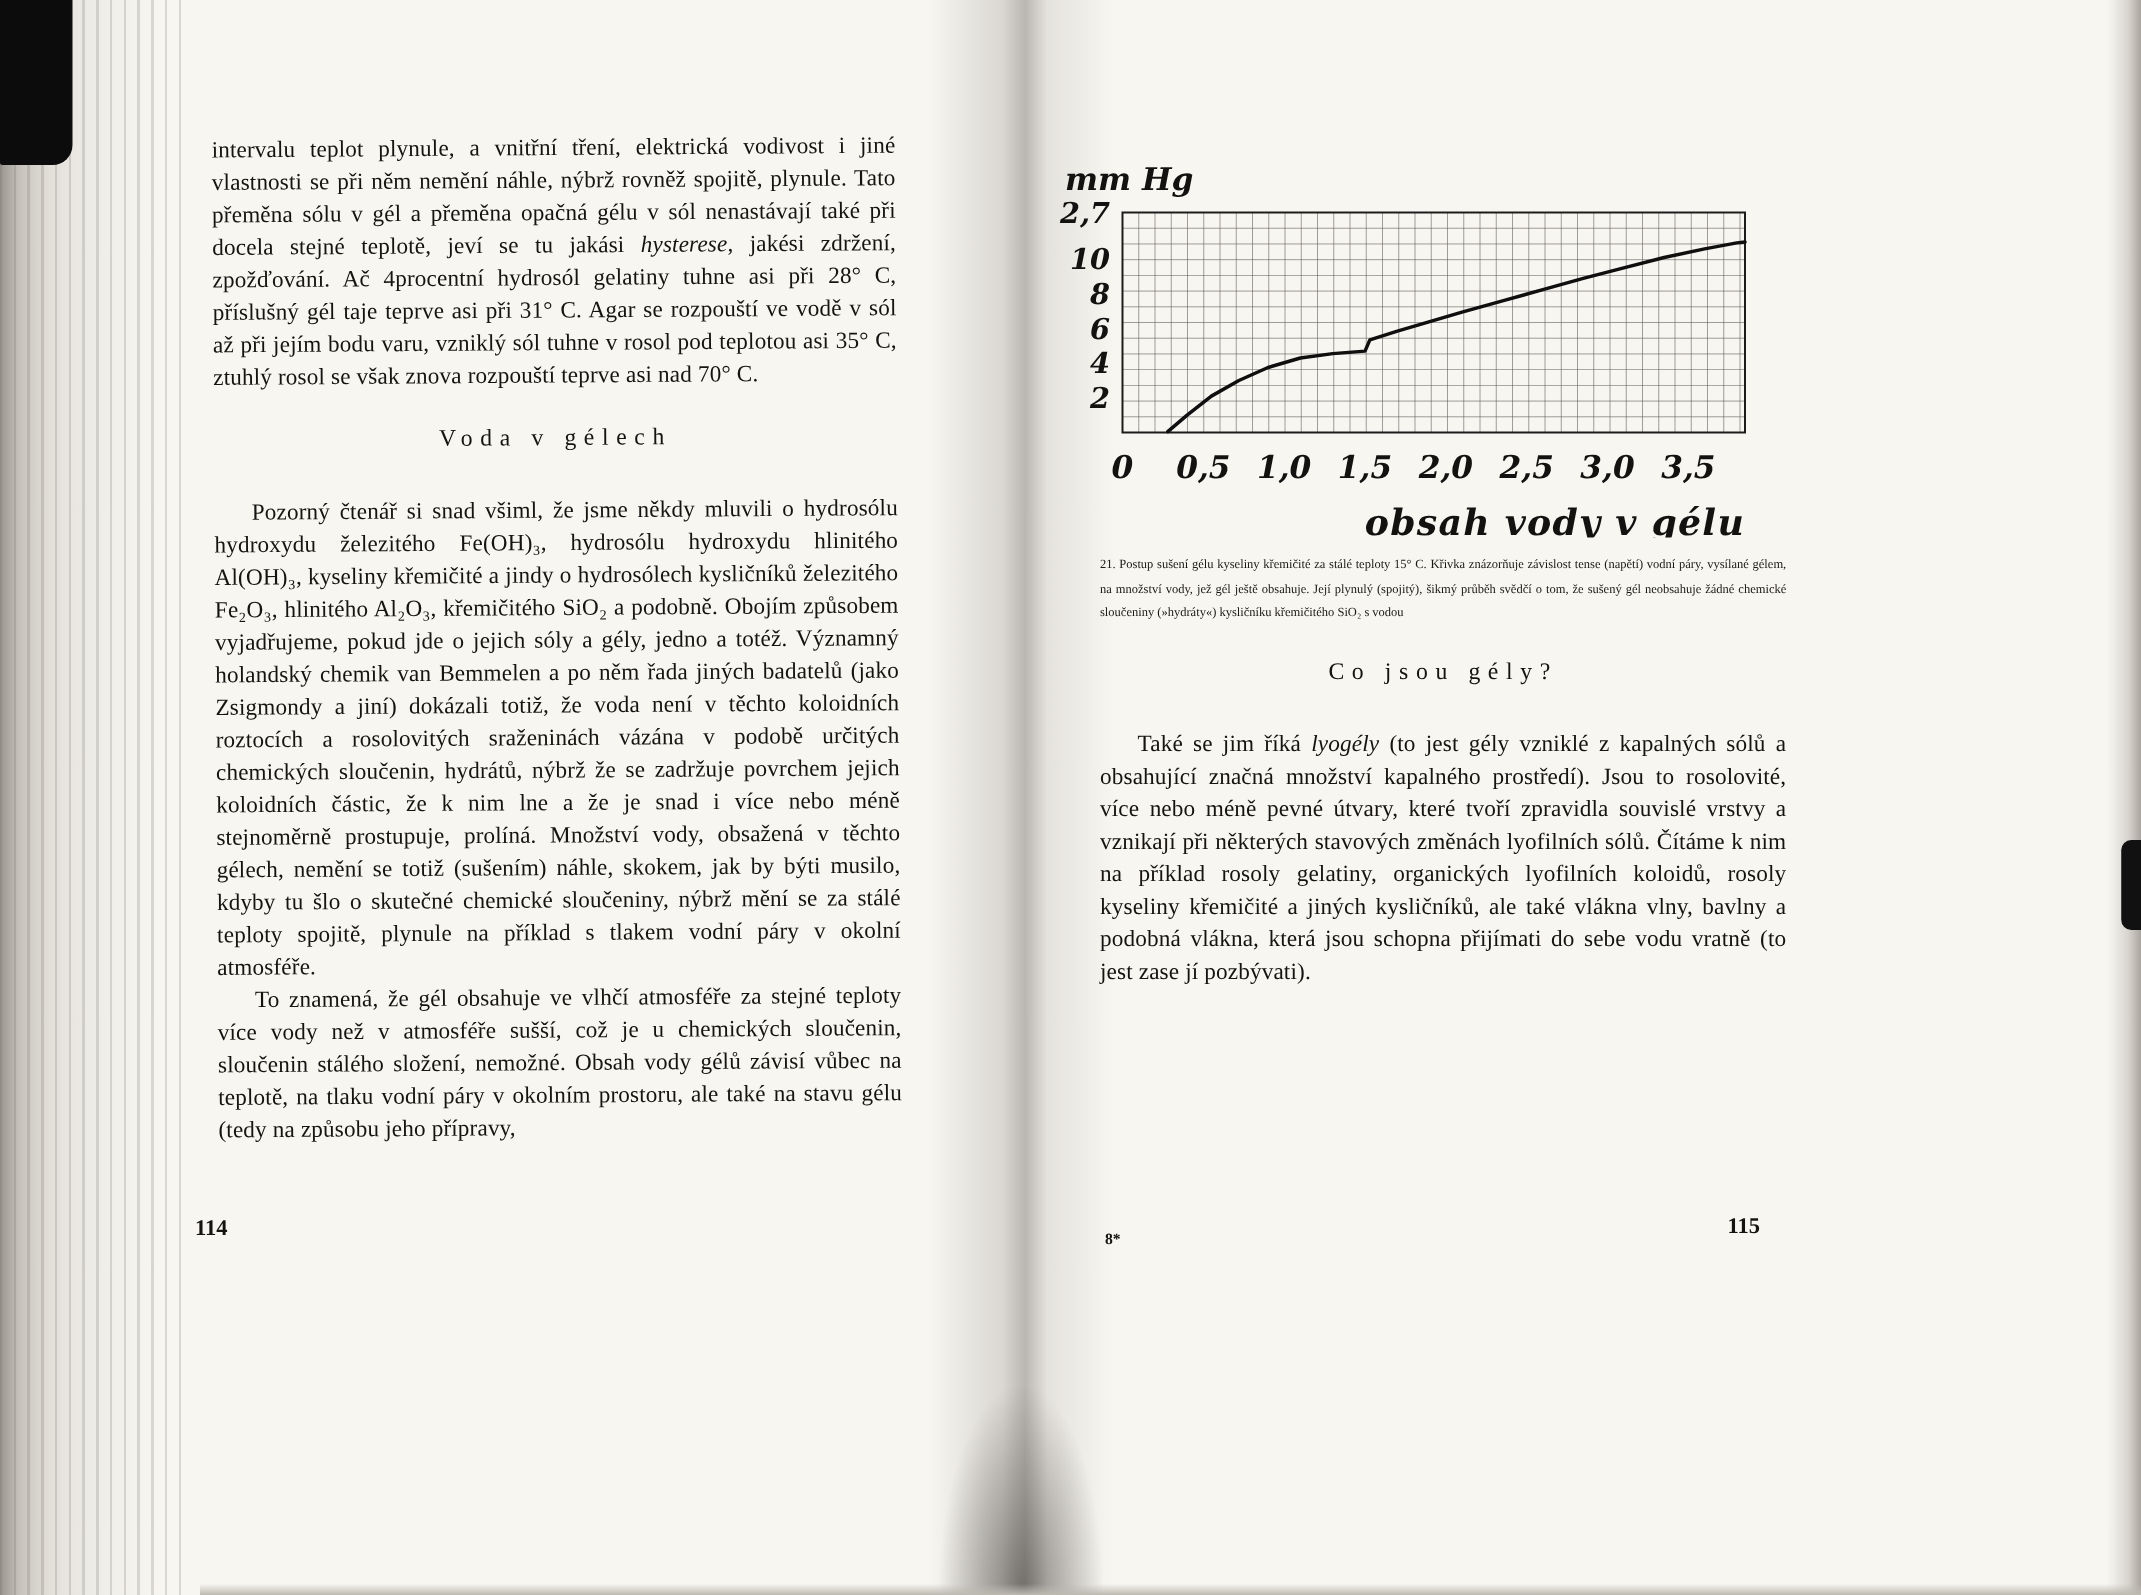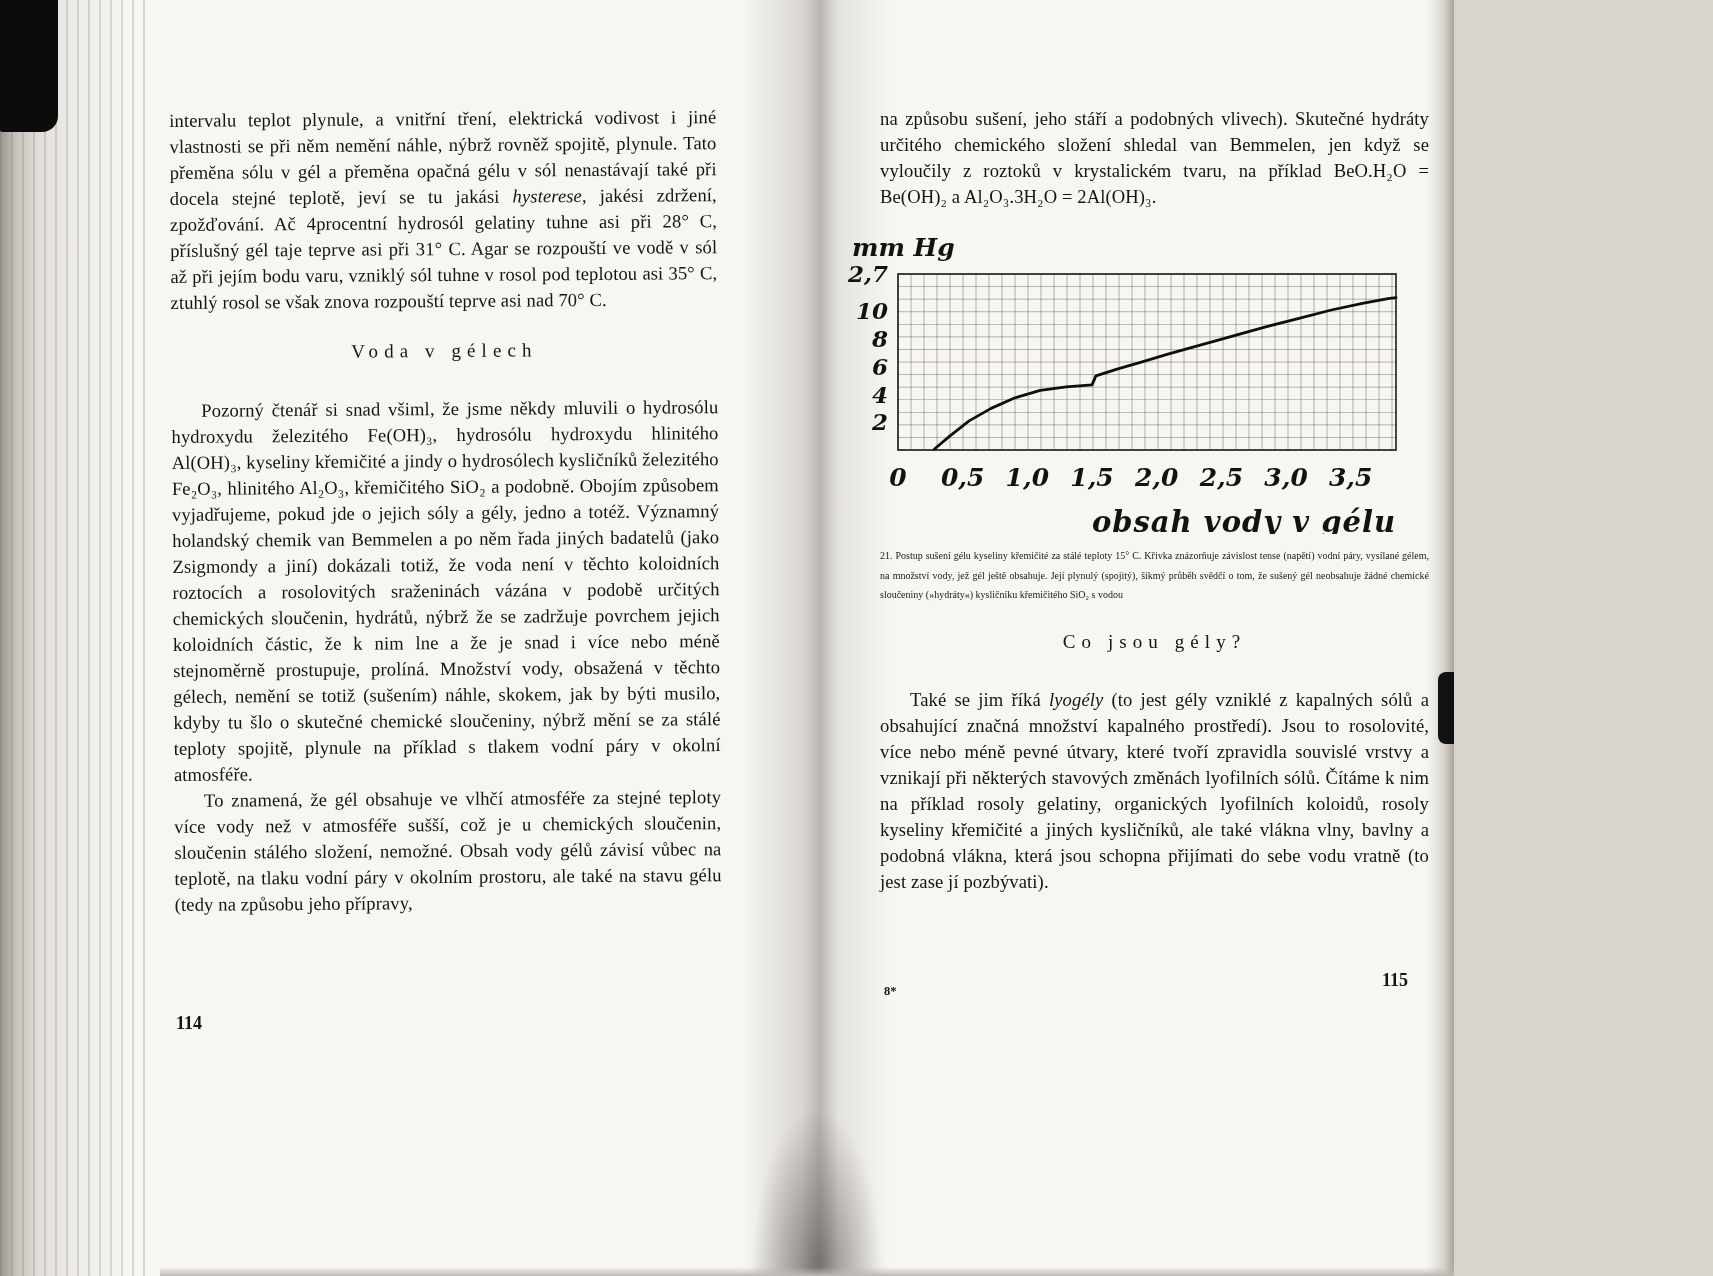--- a/index.html
+++ b/index.html
@@ -1,16 +1,16 @@
 <!DOCTYPE html>
 <html><head>
 <meta charset="utf-8">
 <style>
   html,body{margin:0;padding:0;background:#d8d5cf;}
-  .scan{position:relative;width:1454px;height:1276px;background:#f8f6f1;overflow:hidden;
+  .scan{position:relative;width:1713px;height:1276px;background:#f8f6f1;overflow:hidden;
         font-family:"Liberation Serif",serif;color:#161411;}
 
   
   .edge-left{position:absolute;left:0;top:0;width:150px;height:1276px;
     background:
       repeating-linear-gradient(90deg, rgba(110,105,98,.22) 0 2px, rgba(0,0,0,0) 2px 11px),
       linear-gradient(90deg,#9a968f 0,#c7c3bc 16px,#e3e0da 40px,#efede8 78px,#f8f6f1 130px);}
   .corner-black{position:absolute;left:0;top:0;width:58px;height:132px;background:#0c0c0c;border-radius:0 0 16px 2px;}
   .gutter{position:absolute;left:742px;top:0;width:150px;height:1276px;
     background:linear-gradient(90deg, rgba(60,55,50,0) 0%, rgba(60,55,50,.16) 40%, rgba(60,55,50,.33) 52%, rgba(60,55,50,.10) 64%, rgba(60,55,50,0) 100%);}
@@ -41,21 +41,21 @@
   .grid{stroke:#54524e;stroke-width:.55;opacity:.8;}
   .frame{fill:none;stroke:#1c1c1c;stroke-width:1.6;}
   .curve{fill:none;stroke:#0f0f0f;stroke-width:2.8;stroke-linejoin:round;stroke-linecap:round;}
   .hand{font-family:"DejaVu Serif",serif;font-style:italic;font-weight:bold;fill:#141210;}
   .ytick{font-size:23px;}
   .xtick{font-size:25px;}
   .ylabel{font-size:25px;}
   .xlabel{font-size:29px;letter-spacing:1px;}
 
   .page-number{position:absolute;font-size:18px;font-weight:bold;color:#161411;}
-  .pn-left{left:176px;top:972px;margin-top:41px;}
+  .pn-left{left:156px;top:972px;}
   .pn-right{left:1382px;top:970px;text-align:center;}
   .sig-mark{position:absolute;left:884px;top:984px;font-size:12.5px;font-weight:bold;}
 </style>
 </head>
 <body>
 
 <div class="scan">
 
   <div class="edge-left"></div>
   <div class="corner-black"></div>
@@ -66,21 +66,20 @@
   <div class="edge-bottom"></div>
 
   <div class="page page-left">
     <p class="body-text"><span>intervalu teplot plynule, a vnitřní tření, elektrická vodivost i jiné vlastnosti se při něm nemění náhle, nýbrž rovněž spojitě, plynule. Tato přeměna sólu v gél a přeměna opačná gélu v sól nenastávají také při docela stejné teplotě, jeví se tu jakási </span><span class="it">hysterese</span><span>, jakési zdržení, zpožďování. Ač 4procentní hydrosól gelatiny tuhne asi při 28° C, příslušný gél taje teprve asi při 31° C. Agar se rozpouští ve vodě v sól až při jejím bodu varu, vzniklý sól tuhne v rosol pod teplotou asi 35° C, ztuhlý rosol se však znova rozpouští teprve asi nad 70° C.</span></p>
     <h2 class="section-heading">Voda v gélech</h2>
     <p class="body-text indent"><span>Pozorný čtenář si snad všiml, že jsme někdy mluvili o hydrosólu hydroxydu železitého Fe(OH)₃, hydrosólu hydroxydu hlinitého Al(OH)₃, kyseliny křemičité a jindy o hydrosólech kysličníků železitého Fe₂O₃, hlinitého Al₂O₃, křemičitého SiO₂ a podobně. Obojím způsobem vyjadřujeme, pokud jde o jejich sóly a gély, jedno a totéž. Významný holandský chemik van Bemmelen a po něm řada jiných badatelů (jako Zsigmondy a jiní) dokázali totiž, že voda není v těchto koloidních roztocích a rosolovitých sraženinách vázána v podobě určitých chemických sloučenin, hydrátů, nýbrž že se zadržuje povrchem jejich koloidních částic, že k nim lne a že je snad i více nebo méně stejnoměrně prostupuje, prolíná. Množství vody, obsažená v těchto gélech, nemění se totiž (sušením) náhle, skokem, jak by býti musilo, kdyby tu šlo o skutečné chemické sloučeniny, nýbrž mění se za stálé teploty spojitě, plynule na příklad s tlakem vodní páry v okolní atmosféře.</span></p>
     <p class="body-text indent"><span>To znamená, že gél obsahuje ve vlhčí atmosféře za stejné teploty více vody než v atmosféře sušší, což je u chemických sloučenin, sloučenin stálého složení, nemožné. Obsah vody gélů závisí vůbec na teplotě, na tlaku vodní páry v okolním prostoru, ale také na stavu gélu (tedy na způsobu jeho přípravy,</span></p>
   </div>
 
   <div class="page page-right">
-    <p class="body-text"><span>na způsobu sušení, jeho stáří a podobných vlivech). Skutečné hydráty určitého chemického složení shledal van Bemmelen, jen když se vyloučily z roztoků v krystalickém tvaru, na příklad BeO.H₂O = Be(OH)₂ a Al₂O₃.3H₂O = 2Al(OH)₃.</span></p>
 
     <figure>
       <svg class="figure-svg" width="560" height="300" viewBox="0 0 560 300">
           <line class="grid" x1="52" y1="40" x2="52" y2="216"></line>
           <line class="grid" x1="65" y1="40" x2="65" y2="216"></line>
           <line class="grid" x1="78" y1="40" x2="78" y2="216"></line>
           <line class="grid" x1="91" y1="40" x2="91" y2="216"></line>
           <line class="grid" x1="104" y1="40" x2="104" y2="216"></line>
           <line class="grid" x1="117" y1="40" x2="117" y2="216"></line>
           <line class="grid" x1="130" y1="40" x2="130" y2="216"></line>

